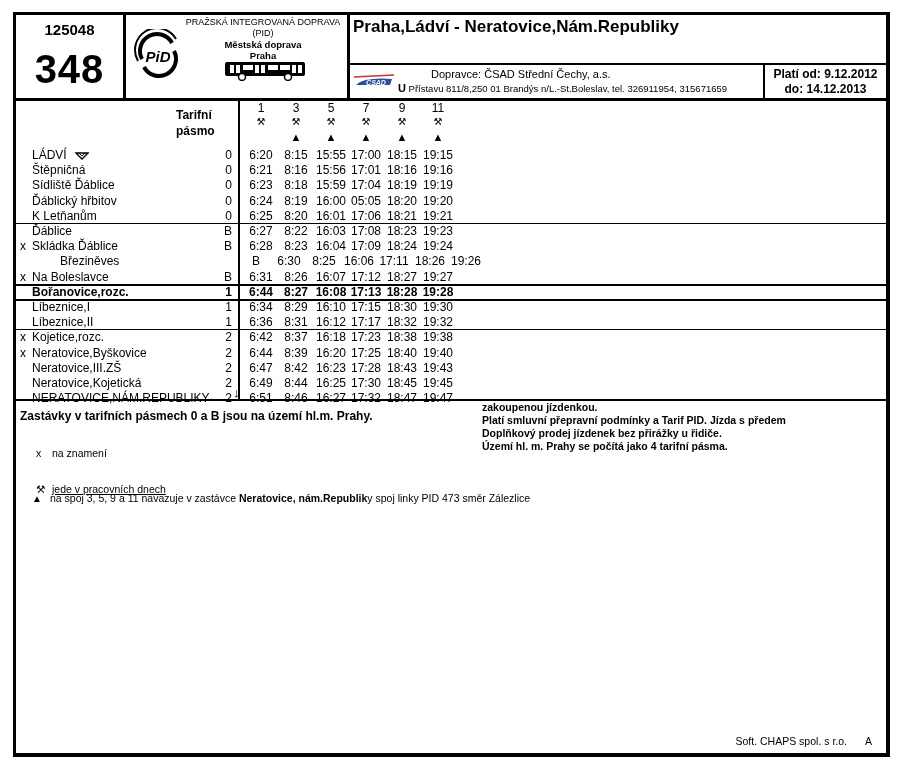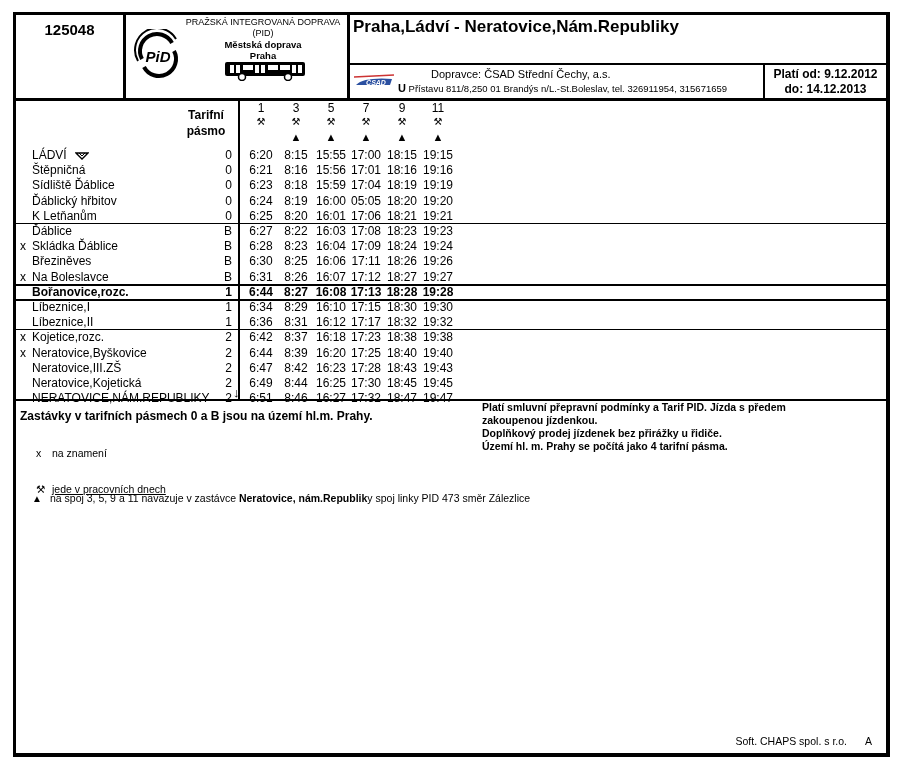--- a/index.html
+++ b/index.html
@@ -22,21 +22,21 @@
   .csad { position:absolute; left:2px; top:6px; width:44px; height:18px; }
   .hdr-op .l1 { position:absolute; left:48px; top:3px; font-size:11px;margin-left:33px; }
   .hdr-op .l2 { position:absolute; left:48px; top:17px; font-size:9.5px; white-space:nowrap; }
   .hdr-op .l2 b { font-size:11px; font-weight:bold; }
   .hdr-valid { position:absolute; left:749px; top:50px; right:0; height:33px; text-align:center; font-weight:bold; font-size:12px; line-height:15px; padding-top:2px; }
   .hdr-bottom { position:absolute; left:0; right:0; top:83px; border-top:3px solid #000; }
 
   
   .tt { position:absolute; left:0; right:0; top:86px; height:300px; }
   .vline { position:absolute; left:222px; top:0; height:298px; border-left:2px solid #000; }
-  .th-zone { position:absolute; left:160px; top:6px; width:60px; text-align:center; font-weight:bold; font-size:12px; line-height:16px; }
+  .th-zone { position:absolute; left:160px; top:6px; width:60px; text-align:left; font-weight:bold; font-size:12px; line-height:16px; }
   .trip-col { position:absolute; top:0; width:36px; text-align:center; font-size:12px; }
   .trip-col .num { height:14px; line-height:14px; }
   .trip-col .sym { height:14px; font-size:10px; line-height:14px; }
   .trip-col .tri { height:16px; font-size:11px; line-height:16px; }
   .row { position:absolute; left:0; right:0; height:15px; font-size:12px; line-height:15px; }
   .row .mark { position:absolute; left:4px; }
   .row .name { position:absolute; left:16px; white-space:nowrap; }
   .row .zone { position:absolute; left:160px; width:56px; text-align:right; }
   .row .t { position:absolute; width:36px; text-align:center; }
   .row.bold { font-weight:bold; }
@@ -58,20 +58,21 @@
   .footer { position:absolute; right:14px; bottom:6px; font-size:10.5px; }
   .footer .ver { margin-left:18px; }
 </style>
 </head>
 <body>
 
 <div class="frame">
 
   <div class="hdr-num">
     <div class="code">125048</div>
+    <div class="line">348</div>
   </div>
 
   <div class="hdr-pid">
     <svg class="pid-logo" viewBox="0 0 52 52">
       <path d="M10 30 A17 17 0 0 1 40 14" fill="none" stroke="#000" stroke-width="4"></path>
       <path d="M42 22 A17 17 0 0 1 12 38" fill="none" stroke="#000" stroke-width="4"></path>
       <path d="M6 32 A21 21 0 0 1 44 10" fill="none" stroke="#000" stroke-width="2"></path>
       <text x="26" y="33" text-anchor="middle" font-family="Liberation Sans, sans-serif" font-weight="bold" font-style="italic" font-size="15">PiD</text>
     </svg>
     <div class="pid-txt">
@@ -225,21 +226,21 @@
         <span class="mark">x</span>
         <span class="name"><span>Skládka Ďáblice</span></span>
         <span class="zone">B</span>
         <span class="t" style="left:227px">6:28</span>
         <span class="t" style="left:262px">8:23</span>
         <span class="t" style="left:297px">16:04</span>
         <span class="t" style="left:332px">17:09</span>
         <span class="t" style="left:368px">18:24</span>
         <span class="t" style="left:404px">19:24</span>
       </div>
-      <div class="row" style="top: 153.4px;">
+      <div class="row" style="top: 153.4px; margin-left: 28px;">
         <span class="mark"></span>
         <span class="name"><span>Březiněves</span></span>
         <span class="zone">B</span>
         <span class="t" style="left:227px">6:30</span>
         <span class="t" style="left:262px">8:25</span>
         <span class="t" style="left:297px">16:06</span>
         <span class="t" style="left:332px">17:11</span>
         <span class="t" style="left:368px">18:26</span>
         <span class="t" style="left:404px">19:26</span>
       </div>
@@ -351,22 +352,22 @@
 
   <div class="note-main">Zastávky v tarifních pásmech 0 a B jsou na území hl.m. Prahy.</div>
   <div class="legend" style="top:432px;">
     <span class="s">x</span><span>na znamení</span>
   </div>
   <div class="legend" style="top:468px;text-decoration:underline;">
     <span class="s">⚒</span><span>jede v pracovních dnech</span>
   </div>
 
   <div class="rnotes">
+    <div>zakoupenou jízdenkou.</div>
     <div>Platí smluvní přepravní podmínky a Tarif PID. Jízda s předem</div>
-    <div>zakoupenou jízdenkou.</div>
     <div>Doplňkový prodej jízdenek bez přirážky u řidiče.</div>
     <div>Území hl. m. Prahy se počítá jako 4 tarifní pásma.</div>
   </div>
 
   <div class="conn" style="top:477px;">
     <span class="s">▲</span><span>na spoj 3, 5, 9 a 11 navazuje v zastávce </span><b>Neratovice, nám.Republik</b><span>y spoj linky PID 473 směr Zálezlice</span>
   </div>
 
   <div class="footer">
     <span>Soft. CHAPS spol. s r.o.</span><span class="ver">A</span>

